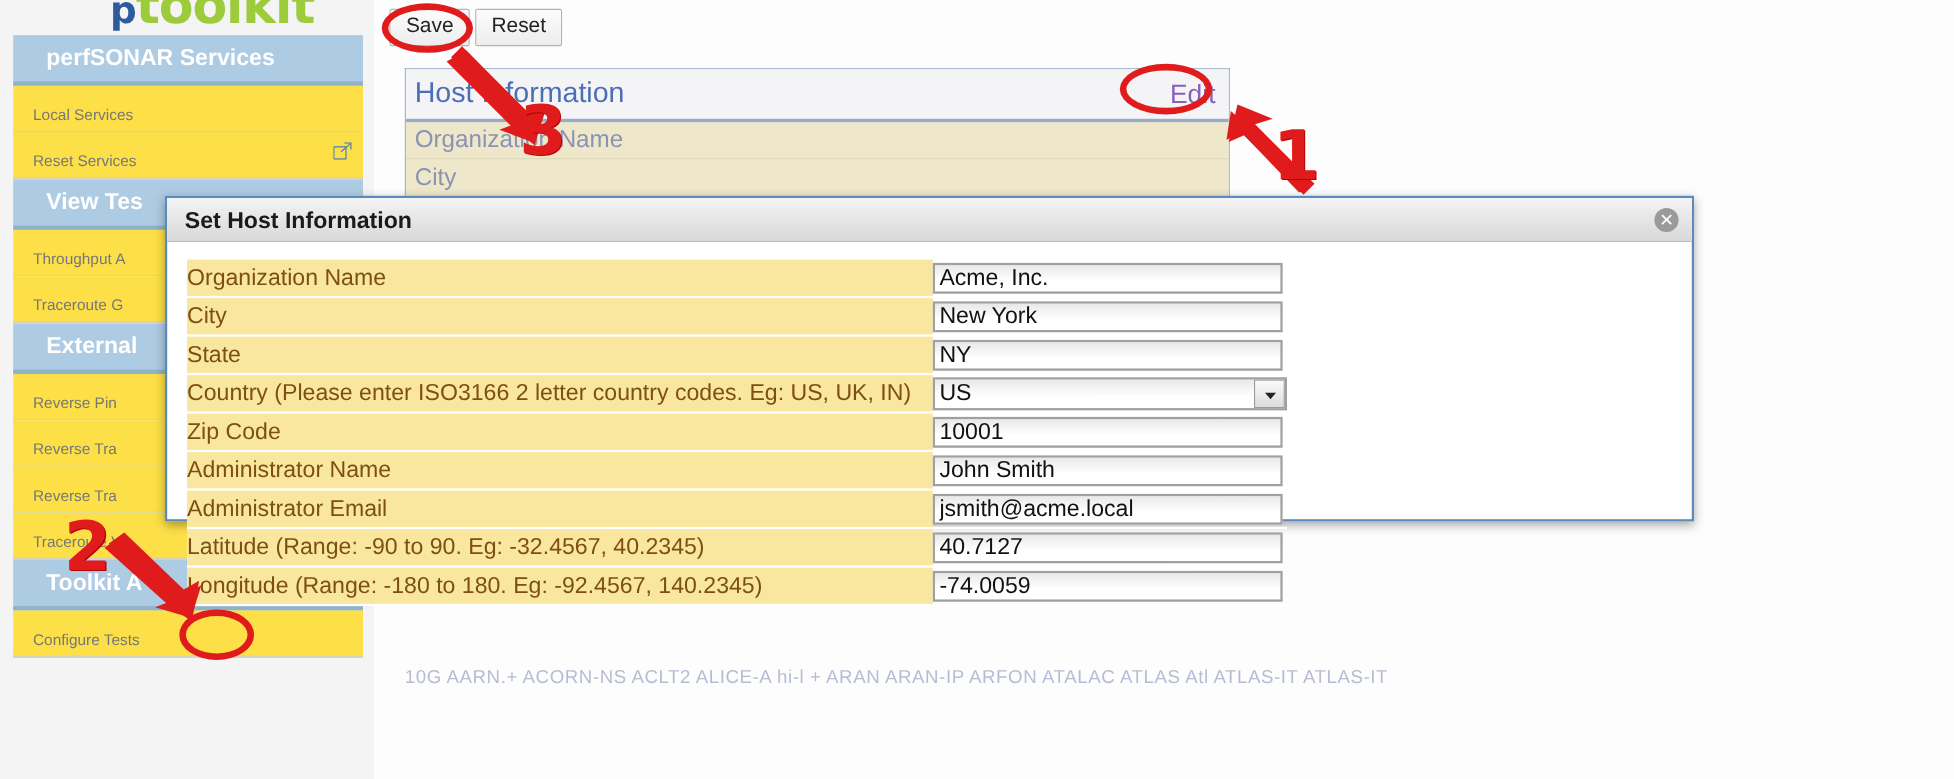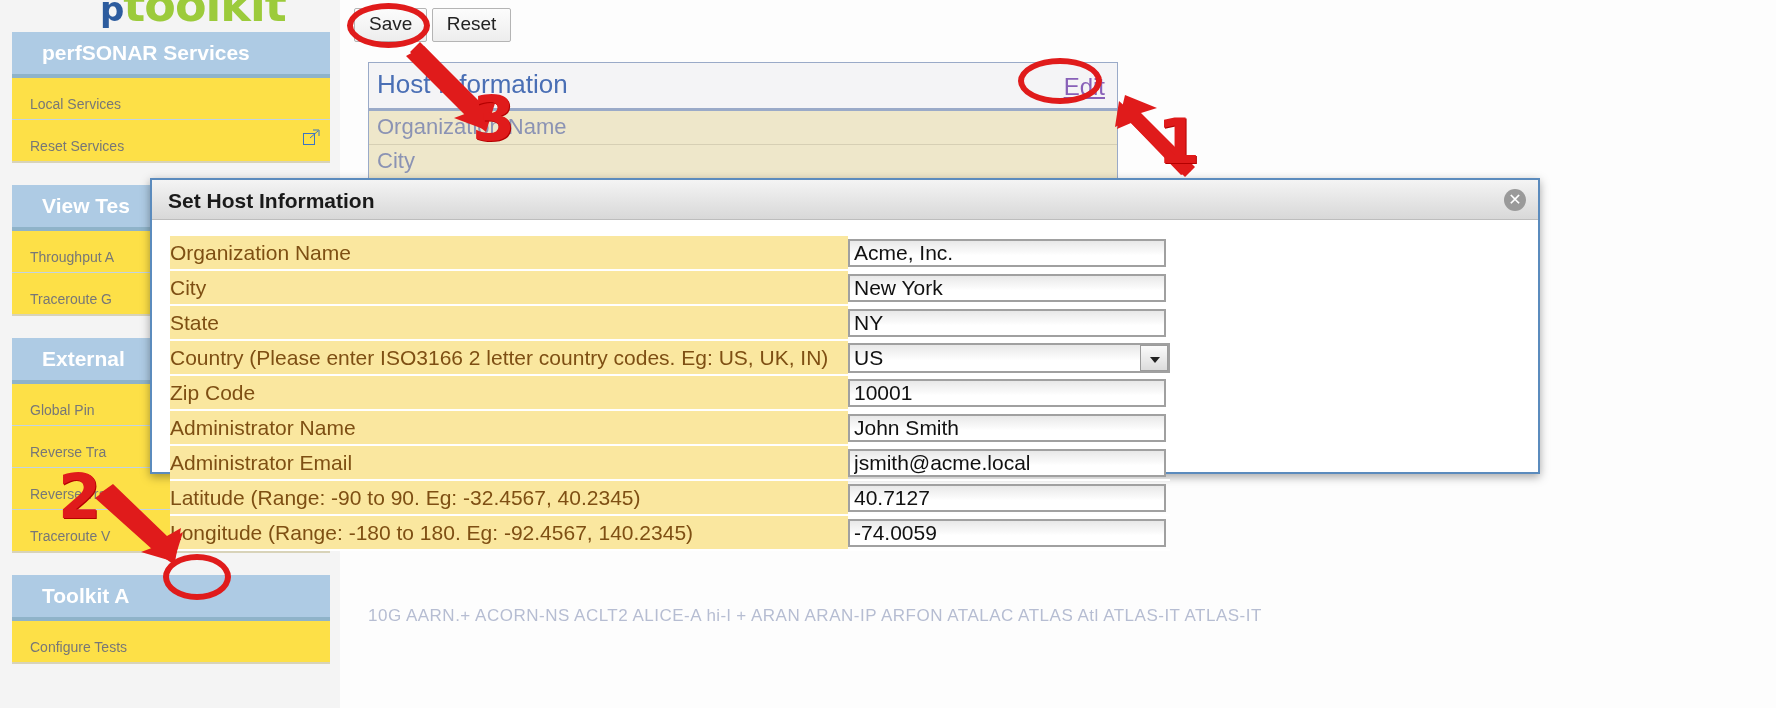--- a/index.html
+++ b/index.html
@@ -18,21 +18,21 @@
   .logo{
     position:absolute;left:100px;top:-22px;
     font-size:46px;font-weight:bold;color:#9ccb3b;
     letter-spacing:-1px;
     font-family:"DejaVu Sans", sans-serif;
   }
   .logo .p{color:#2d5c9e;font-size:34px;}
 
   
   #sidebar{position:absolute;left:12px;top:32px;width:318px;}
-  .panel{margin-bottom:22px;}
+  .panel{}
   .panel-head{
     background:#aecbe4;
     color:#ffffff;
     font-size:21px;
     font-weight:bold;
     padding:9px 0 9px 30px;
     border-bottom:4px solid #8fb3c9;
     box-sizing:border-box;
   }
   .panel-item{
@@ -78,21 +78,21 @@
     background:#f4f4f6;
     border-bottom:3px solid #9aaac8;
     padding:6px 10px 8px 8px;
   }
   .section-title{
     font-size:26px;color:#4a6fb5;
   }
   .edit-link{
     position:absolute;right:12px;top:10px;
     font-size:24px;color:#8860b8;
-    text-decoration:underline;cursor:pointer;
+    cursor:pointer;
   }
   .frow{
     background:#eee7ca;
     color:#8b93b4;
     font-size:22px;
     padding:3px 8px 4px;
     border-bottom:1px solid #d6cfb4;
   }
 
   .bottomtext{
@@ -233,21 +233,21 @@
         <span>Throughput A</span>
       </div>
       <div class="panel-item">
         <span>Traceroute G</span>
       </div>
     </div>
 
     <div class="panel">
       <div class="panel-head">External</div>
       <div class="panel-item">
-        <span>Global Pin</span>
+        <span>Reverse Pin</span>
       </div>
       <div class="panel-item">
         <span>Reverse Tra</span>
       </div>
       <div class="panel-item">
         <span>Reverse Tra</span>
       </div>
       <div class="panel-item">
         <span>Traceroute V</span>
       </div>

